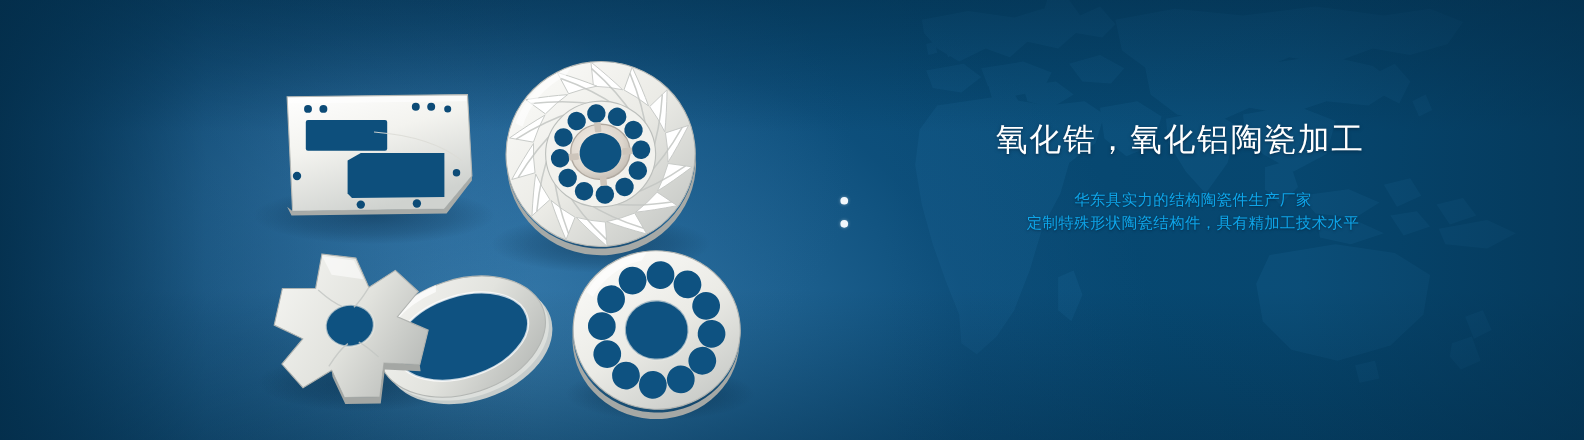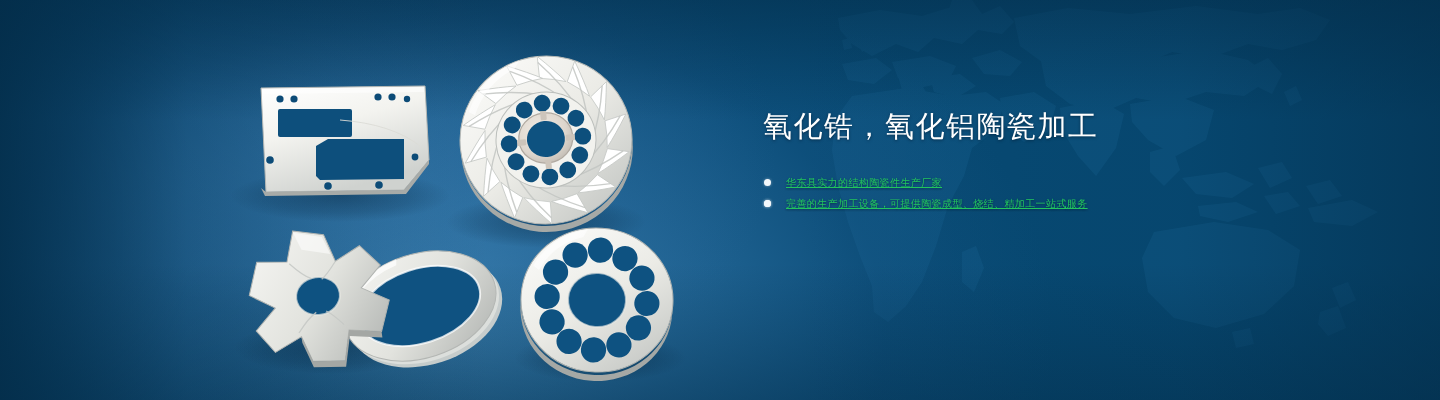--- a/index.html
+++ b/index.html
@@ -4,20 +4,21 @@
 <title>Ceramic Banner</title>
 <style>
   html,body{margin:0;padding:0;background:#0a4a75;}
   body{font-family:"DejaVu Sans","Liberation Sans",sans-serif;}
 
   .banner{
     position:relative;
     width:1440px;height:400px;
     overflow:hidden;
     background:#064670;
+    text-align:center;
   }
 
   
   .bg-base{
     position:absolute;inset:0;
     background:#074a74;
   }
   
   .bg-glow{
     position:absolute;inset:0;
@@ -71,27 +72,26 @@
     text-shadow:0 1px 3px rgba(0,20,40,.55);
     white-space:nowrap;
   }
   .bullets{
     list-style:none;
     margin:26px 0 0 0;padding:0;
   }
   .bullets li{
     position:relative;
     padding-left:23px;
-    font-size:10px;
+    font-size:14px;
     line-height:21px;
-    color:#22c55e;
+    color:#0ea5e9;
     letter-spacing:.4px;
     text-shadow:0 1px 2px rgba(0,18,36,.5);
     white-space:nowrap;
-    text-decoration:underline;
   }
   .dot{
     position:absolute;
     left:1px;top:7px;
     width:7px;height:7px;
     border-radius:50%;
     background:#f2f7fb;
     box-shadow:0 0 3px rgba(255,255,255,.45);
   }
 </style>
@@ -373,21 +373,18 @@
   <div class="copy">
     <h1 class="headline">氧化锆，氧化铝陶瓷加工</h1>
 
     <ul class="bullets">
       <li>
         <span class="dot"></span>
         <span>华东具实力的结构陶瓷件生产厂家</span>
       </li>
       <li>
         <span class="dot"></span>
-      </li>
-      <li>
-        <span class="dot"></span>
-        <span>完善的生产加工设备，可提供陶瓷成型、烧结、精加工一站式服务</span>
+        <span>定制特殊形状陶瓷结构件，具有精加工技术水平</span>
       </li>
     </ul>
   </div>
 
 </div>
 
 </body></html>

